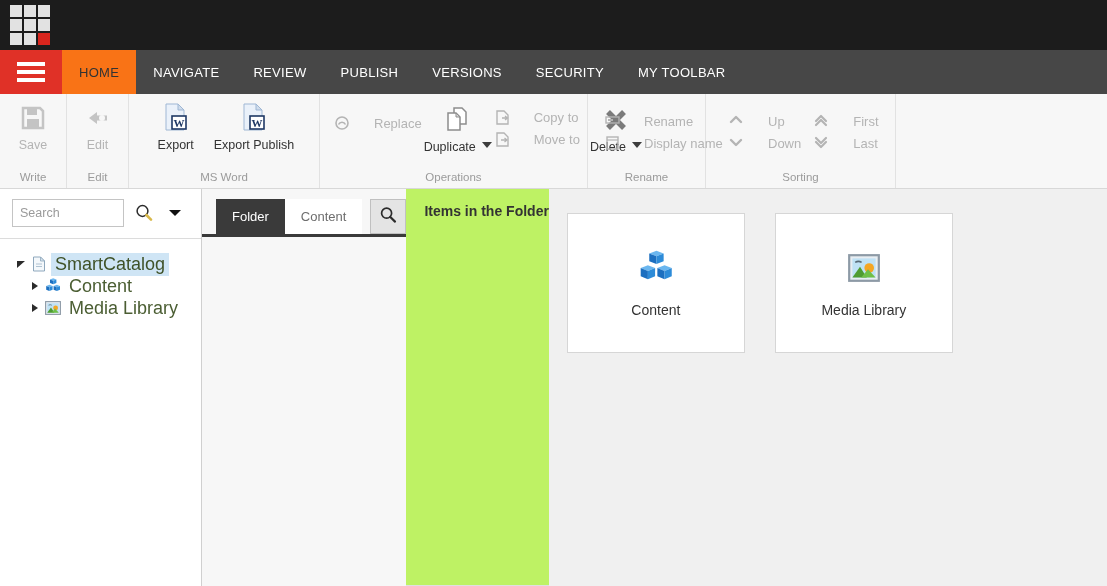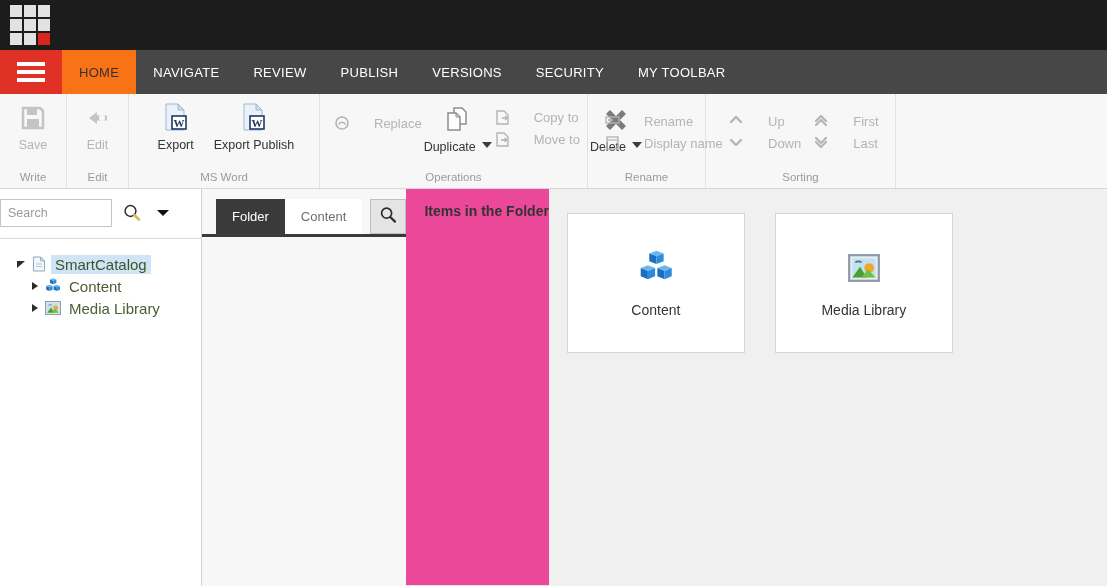--- a/index.html
+++ b/index.html
@@ -188,21 +188,21 @@
     width: 202px;
     border-right: 1px solid #d0d0d0;
     box-sizing: border-box;
     background: #ffffff;
     display: flex;
     flex-direction: column;
   }
   .searchrow {
     display: flex;
     align-items: center;
-    padding: 10px 8px 11px 0;
+    padding: 10px 8px 11px 12px;
     border-bottom: 1px solid #dcdcdc;
     box-sizing: border-box;
   }
   .searchbox {
     width: 112px;
     height: 28px;
     border: 1px solid #c4c4c4;
     background: #fff;
     padding: 0 7px;
     font-size: 12.5px;
@@ -225,21 +225,21 @@
     align-items: center;
   }
 
   .tree {
     padding: 14px 0 0 0;
   }
   .tnode {
     display: flex;
     align-items: center;
     height: 22px;
-    font-size: 15px;
+    font-size: 18px;
     cursor: pointer;
     white-space: nowrap;
   }
   .tnode .expander {
     width: 14px;
     display: flex;
     justify-content: center;
     align-items: center;
     margin-right: 2px;
   }
@@ -302,21 +302,21 @@
     align-items: center;
     justify-content: center;
     cursor: pointer;
     box-sizing: border-box;
   }
   .section-header {
     padding: 14px 0 13px 18px;
     font-size: 14px;
     color: #333333;
     font-weight: bold;
-    background: #ec4899;
+    background: #bef264;
     border-bottom: 1px solid #e0e0e0;
   }
   .items-area {
     flex: 1;
     padding: 24px 0 0 18px;
     display: flex;
     gap: 30px;
     background: #f0f0f0;
   }
   .card {

